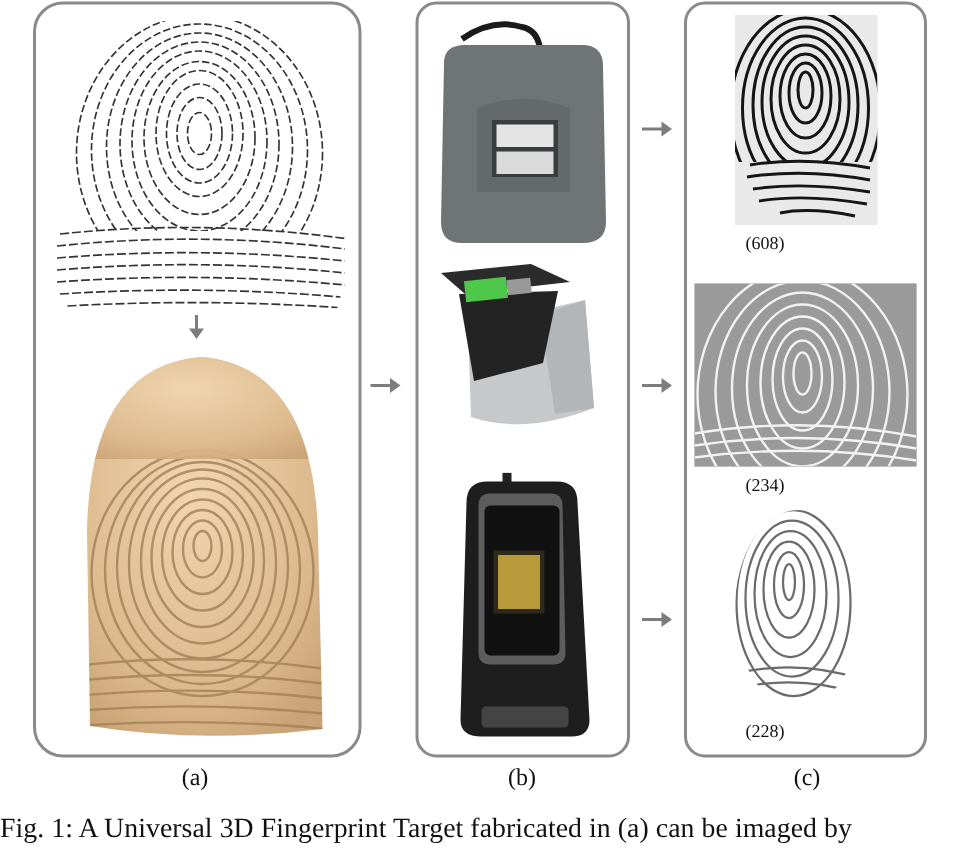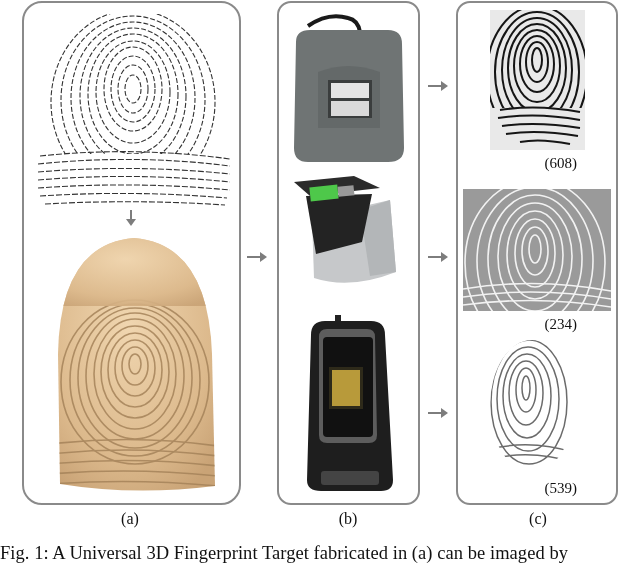--- a/index.html
+++ b/index.html
@@ -7,21 +7,21 @@
          font-family: "Liberation Serif", "DejaVu Serif", serif; color:#111; }
   .panel { position:absolute; border:2px solid #8a8a8a; border-radius:16px; background:#fff; box-sizing:border-box; }
   #panel-a { left:22px; top:1px; width:219px; height:504px; border-radius:20px; }
   #panel-b { left:277px; top:1px; width:143px; height:504px; border-radius:14px; }
   #panel-c { left:456px; top:1px; width:162px; height:504px; border-radius:14px; }
   .arrow { position:absolute; height:2px; background:#7d7d7d; }
   .arrow::after { content:""; position:absolute; right:-2px; top:-4px; border-left:7px solid #7d7d7d; border-top:5px solid transparent; border-bottom:5px solid transparent; }
   .arrow-down { position:absolute; width:2px; background:#7d7d7d; }
   .arrow-down::after { content:""; position:absolute; bottom:-2px; left:-4px; border-top:7px solid #7d7d7d; border-left:5px solid transparent; border-right:5px solid transparent; }
   .label { position:absolute; font-size:16px; text-align:center; width:60px; }
-  .sublabel { position:absolute; font-size:15px; text-align:right; width:80px; }
+  .sublabel { position:absolute; font-size:12px; text-align:left; width:80px; }
   .caption { position:absolute; left:0; top:543px; width:525px; font-size:18.5px; white-space:nowrap; letter-spacing:0.05px; }
   .img { position:absolute; overflow:hidden; }
   svg { display:block; }
 </style>
 </head>
 <body>
 
 <div id="panel-a" class="panel"></div>
 
 <div class="img" style="left:35px;top:14px;width:195px;height:193px;">
@@ -192,17 +192,17 @@
       <ellipse cx="40" cy="55" rx="17" ry="32"></ellipse>
       <ellipse cx="41" cy="58" rx="24" ry="42"></ellipse>
       <ellipse cx="42" cy="61" rx="31" ry="52"></ellipse>
       <ellipse cx="43" cy="64" rx="38" ry="62"></ellipse>
       <ellipse cx="44" cy="67" rx="46" ry="72"></ellipse>
       <path d="M0 112 Q46 100 92 116"></path>
       <path d="M0 122 Q46 110 92 126"></path>
     </g>
   </svg>
 </div>
-<div class="sublabel" style="left:497px;top:480px;">(539)</div>
+<div class="sublabel" style="left:497px;top:480px;">(228)</div>
 
 <div class="label" style="left:508px;top:510px;">(c)</div>
 
 <div class="caption">Fig. 1: A Universal 3D Fingerprint Target fabricated in (a) can be imaged by</div>
 
 </body></html>

